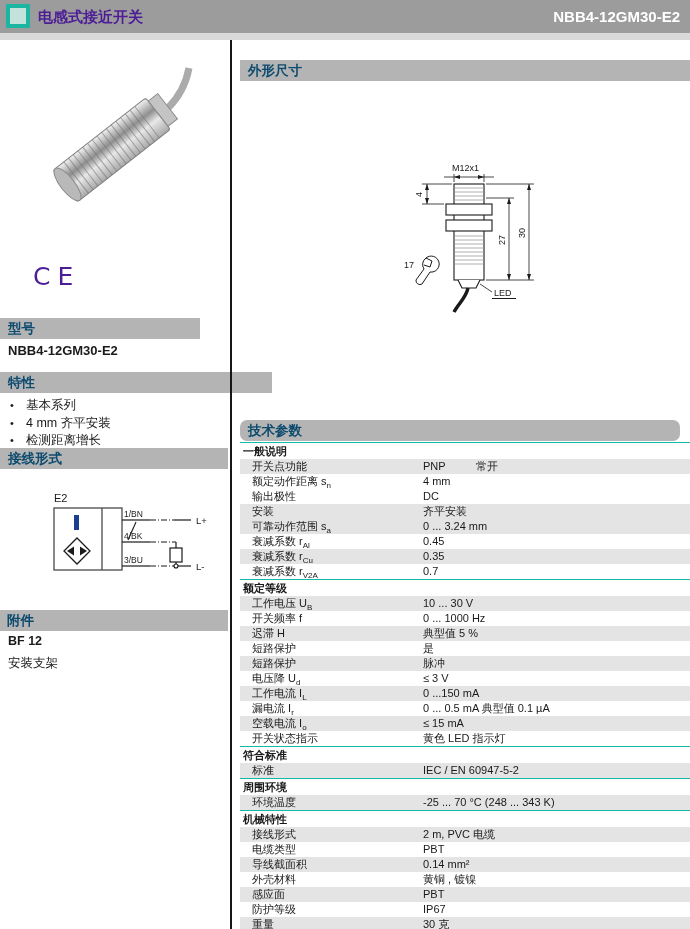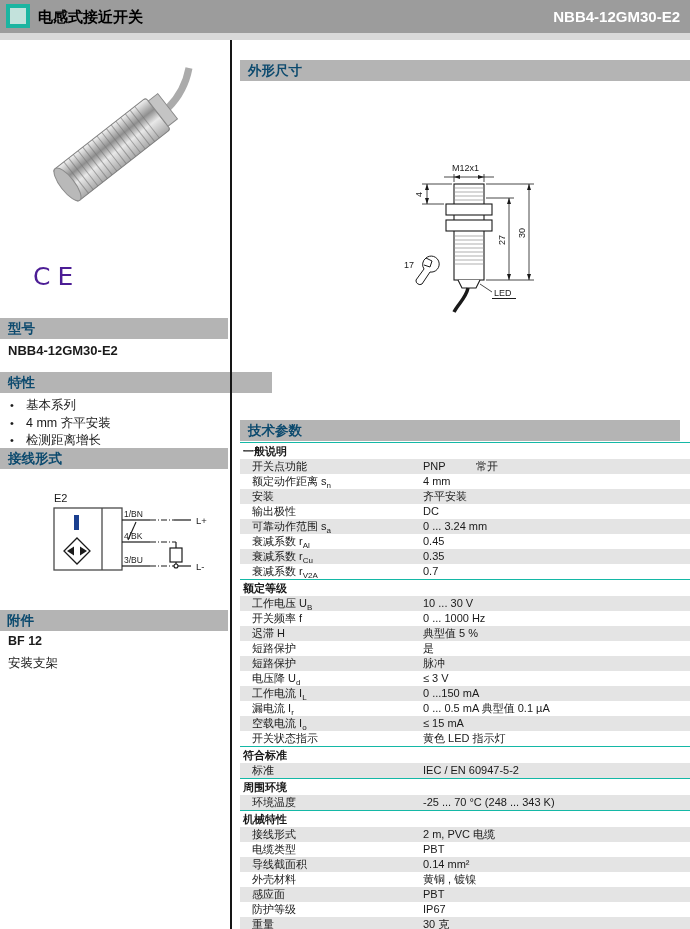--- a/index.html
+++ b/index.html
@@ -5,53 +5,53 @@
   * { margin:0; padding:0; box-sizing:border-box; }
   html,body { width:690px; height:929px; background:#ffffff;
     font-family:"Liberation Sans","DejaVu Sans",sans-serif; color:#1a1a1a; overflow:hidden; }
   .page { position:relative; width:690px; height:929px; background:#fff; }
 
   
   .top-header { position:absolute; left:0; top:0; width:690px; height:33px; background:#9c9c9c; }
   .logo-square { position:absolute; left:6px; top:4px; width:24px; height:24px;
     background:#c3e2dc; border:4px solid #1cb5a1; }
   .header-title { position:absolute; left:38px; top:0; height:33px; line-height:33px;
-    color:#000000; font-weight:bold; font-size:15px; }
+    color:#4c1d95; font-weight:bold; font-size:15px; }
   .header-product { position:absolute; right:10px; top:0; height:33px; line-height:33px;
     color:#ffffff; font-weight:bold; font-size:15px; }
   .header-strip { position:absolute; left:0; top:33px; width:690px; height:7px; background:#d9d9d9; }
 
   
   .left-col { position:absolute; left:0; top:40px; width:228px; height:889px; }
   .divider  { position:absolute; left:230px; top:40px; width:2px; height:889px; background:#161616; }
   .right-col{ position:absolute; left:240px; top:40px; width:450px; height:889px; }
 
   .section-bar { background:#b4b4b4; height:21px; line-height:21px;
     font-weight:bold; font-size:13.5px; padding-left:8px; color:#0c4a6e; }
 
   
   .product-photo { position:absolute; left:22px; top:22px; }
   .ce-mark { position:absolute; left:33px; top:222px; font-size:25px; letter-spacing:7px;
     font-family:"DejaVu Sans",sans-serif; color:#4c1d95; }
-  .model-bar { position:absolute; left:0; top:278px; width:228px;font-family:Liberation Serif, serif; }
+  .model-bar { position:absolute; left:0; top:278px; width:200px;font-family:Liberation Serif, serif; }
   .model-value { position:absolute; left:8px; top:303px; font-weight:bold; font-size:13px; }
   .features-bar { position:absolute; left:0; top:332px; width:272px; }
   .features-list { position:absolute; left:8px; top:357px; font-size:12.5px; }
   .feature-item { position:relative; padding-left:18px; line-height:17.5px; }
   .feature-item .bullet { position:absolute; left:2px; top:0; font-size:11px; }
   .connection-bar { position:absolute; left:0; top:408px; width:228px; }
   .wiring-diagram { position:absolute; left:14px; top:448px; }
   .accessories-bar { position:absolute; left:0; top:570px; width:228px;padding-left:7px; }
   .accessory-name { position:absolute; left:8px; top:594px; font-weight:bold; font-size:12.5px; }
   .accessory-desc { position:absolute; left:8px; top:615px; font-size:12.5px; }
 
   
   .dims-bar { position:absolute; left:0; top:20px; width:450px; }
   .dimension-drawing { position:absolute; left:152px; top:122px; }
-  .specs-bar { position:absolute; left:0; top:380px; width:440px; }
+  .specs-bar { position:absolute; left:0; top:380px; width:440px;border-radius:7px; }
   .spec-table { position:absolute; left:0; top:402px; width:450px; }
 
   .spec-section-title { font-size:11px; font-weight:bold; border-top:1px solid #14b8a6;
     padding:2px 0 2px 3px; line-height:12px; }
   .spec-row { position:relative; height:15px; line-height:15px; font-size:11px; }
   .spec-row.stripe { background:#e4e4e4; }
   .spec-label { position:absolute; left:12px; top:0; white-space:nowrap; }
   .spec-value { position:absolute; left:183px; top:0; white-space:nowrap; }
   .spec-value2 { position:absolute; left:236px; top:0; white-space:nowrap; }
   .spec-row sub, .spec-label sub { font-size:8px; }
@@ -238,28 +238,28 @@
         <div class="spec-section-title">一般说明</div>
         <div class="spec-row stripe">
           <span class="spec-label">开关点功能</span>
           <span class="spec-value">PNP</span>
           <span class="spec-value2">常开</span>
         </div>
         <div class="spec-row">
           <span class="spec-label">额定动作距离  s<sub>n</sub></span>
           <span class="spec-value">4 mm</span>
         </div>
+        <div class="spec-row">
+          <span class="spec-label">输出极性</span>
+          <span class="spec-value">DC</span>
+        </div>
         <div class="spec-row stripe">
           <span class="spec-label">安装</span>
           <span class="spec-value">齐平安装</span>
         </div>
-        <div class="spec-row">
-          <span class="spec-label">输出极性</span>
-          <span class="spec-value">DC</span>
-        </div>
         <div class="spec-row stripe">
           <span class="spec-label">可靠动作范围 s<sub>a</sub></span>
           <span class="spec-value">0 ... 3.24 mm</span>
         </div>
         <div class="spec-row">
           <span class="spec-label">衰减系数 r<sub>Al</sub></span>
           <span class="spec-value">0.45</span>
         </div>
         <div class="spec-row stripe">
           <span class="spec-label">衰减系数 r<sub>Cu</sub></span>

